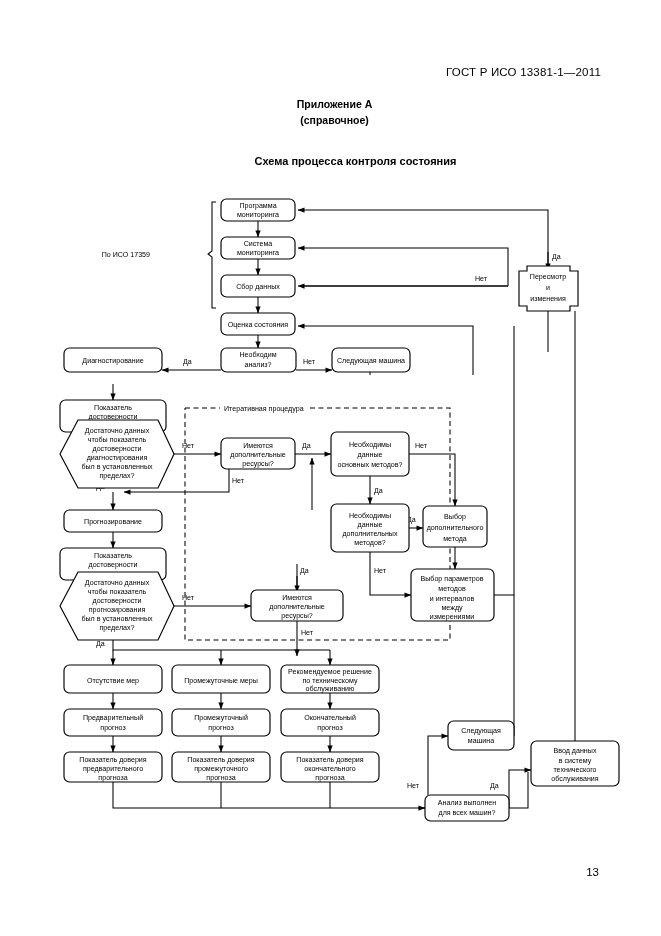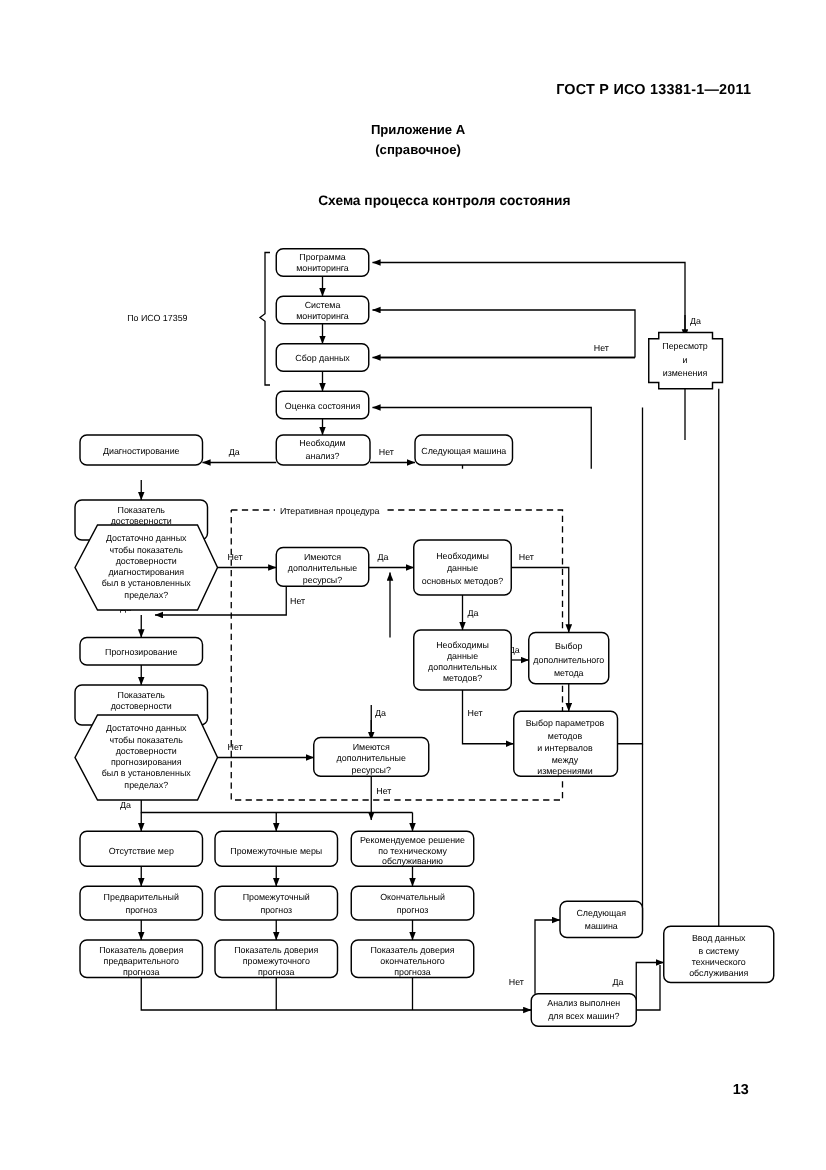--- a/index.html
+++ b/index.html
@@ -4,40 +4,40 @@
 <style>
   html,body{margin:0;padding:0;background:#ffffff;}
   body{
     width:661px;height:936px;position:relative;overflow:hidden;
     font-family:"Liberation Sans","DejaVu Sans",sans-serif;
     color:#000;
   }
   .page{position:absolute;inset:0;background:#fff;}
   .std-number{
     position:absolute;top:66px;right:60px;
-    font-size:11.5px;font-weight:bold;letter-spacing:.2px;white-space:nowrap;
+    font-size:11.5px;font-weight:normal;letter-spacing:.2px;white-space:nowrap;
   }
   .annex{
     position:absolute;top:98px;left:0;width:661px;
     text-align:center;font-size:10.5px;font-weight:bold;
     padding-left:4px;
   }
   .annex-sub{
     position:absolute;top:114px;left:0;width:661px;
     text-align:center;font-size:10.5px;font-weight:bold;
     padding-left:4px;
   }
   .scheme-title{
     position:absolute;top:155px;left:0;width:661px;
     text-align:center;font-size:11px;font-weight:bold;
     padding-left:25px;
   }
   .page-number{
     position:absolute;bottom:58px;right:62px;
-    font-size:11.5px;font-weight:bold;
+    font-size:11.5px;font-weight:normal;
   }
   svg.flow{position:absolute;left:0;top:180px;}
   svg.flow text{font-family:"Liberation Sans","DejaVu Sans",sans-serif;}
   .nodeTxt{font-size:7.1px;text-anchor:middle;fill:#000;}
   .edgeTxt{font-size:7.1px;fill:#000;}
   .groupTxt{font-size:7.1px;fill:#000;}
   .box{fill:#fff;stroke:#000;stroke-width:1.15;}
   .hexa{fill:#fff;stroke:#000;stroke-width:1.15;}
   .special{fill:#fff;stroke:#000;stroke-width:1.15;}
   .ln{stroke:#000;stroke-width:1.05;fill:none;}

